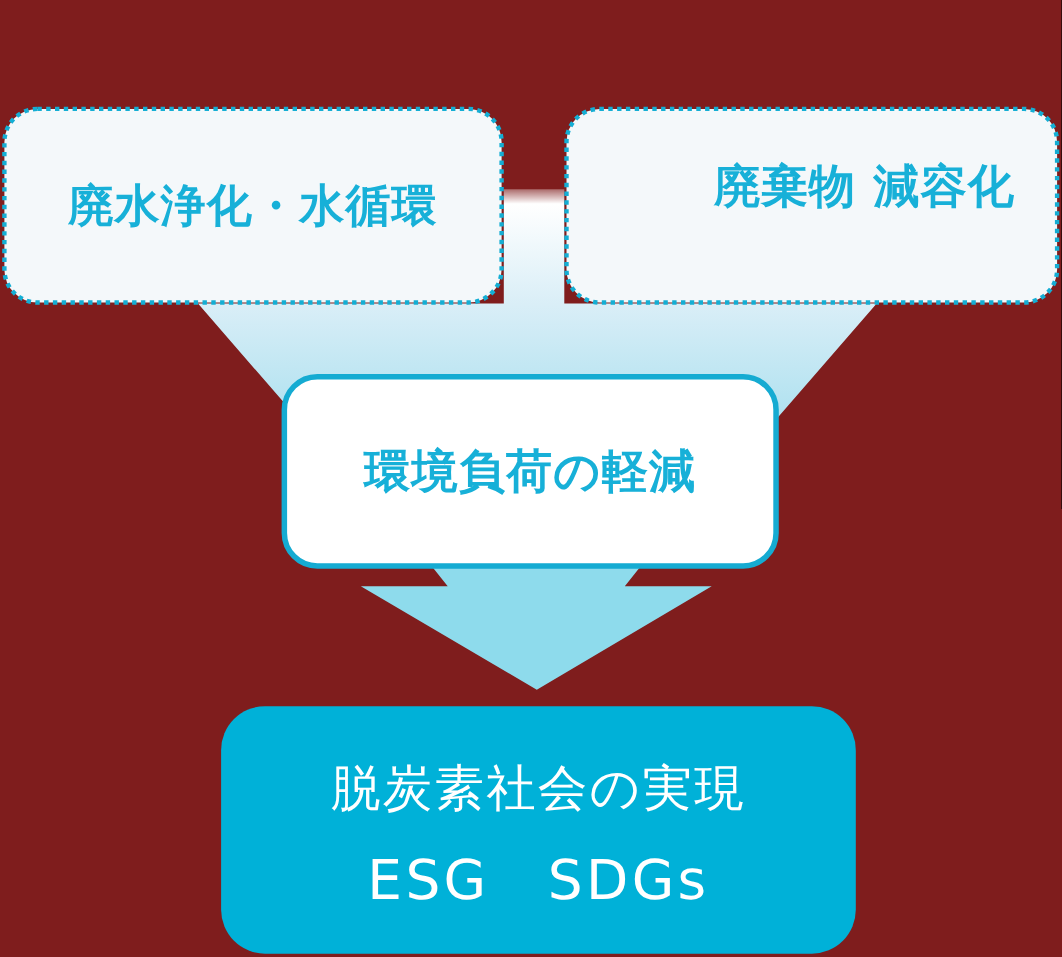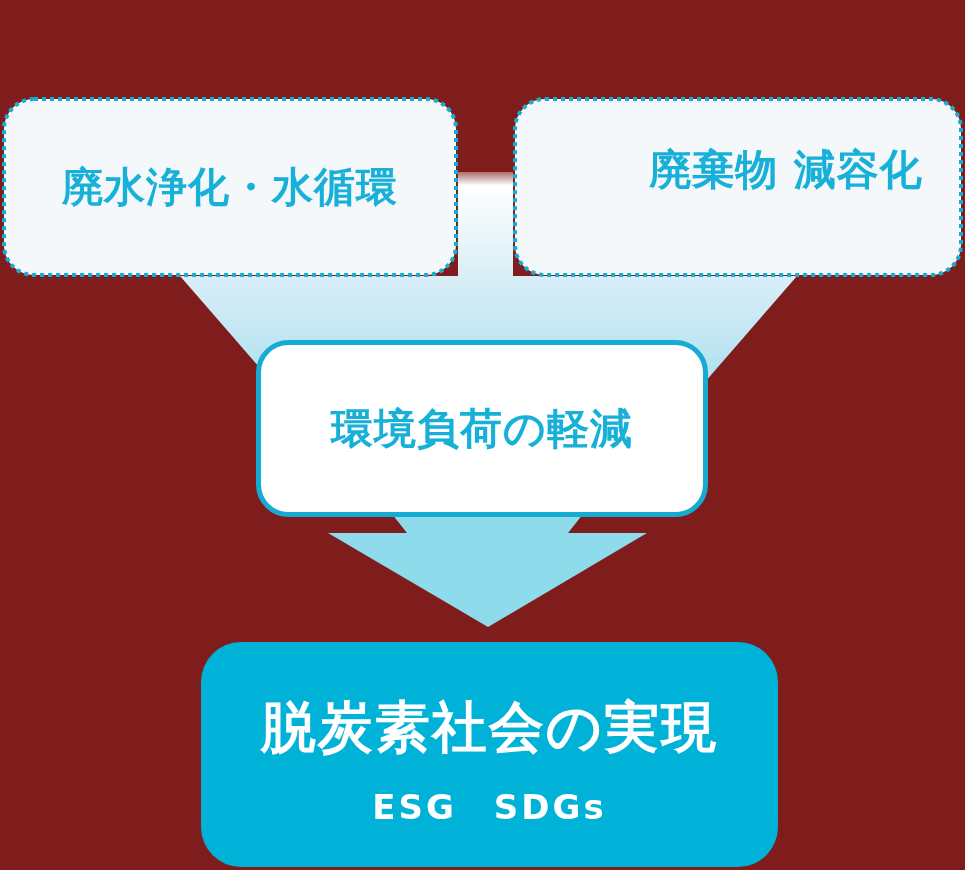--- a/index.html
+++ b/index.html
@@ -31,22 +31,22 @@
   }
   .label-top-left   { left: 2px;   top: 97px;  width: 456px; height: 180px; font-size: 41px; }
   .label-top-right  { left: 513px; top: 80px;  width: 450px; height: 180px; font-size: 42px; margin-left: 48px; }
   .label-middle     { left: 256px; top: 340px; width: 452px; height: 177px; font-size: 42px; }
   .label-bottom {
     left: 201px; top: 642px; width: 577px; height: 225px;
     flex-direction: column;
     gap: 20px;
     color: #ffffff;
   }
-  .label-bottom .line1 { font-size: 55px; font-weight: 700; letter-spacing: 2px; margin-top: 12px; }
-  .label-bottom .line2 { font-size: 34px; font-weight: 700; letter-spacing: 3px; }
+  .label-bottom .line1 { font-size: 45px; font-weight: 400; letter-spacing: 2px; margin-top: 12px; }
+  .label-bottom .line2 { font-size: 50px; font-weight: 400; letter-spacing: 3px; }
 </style>
 </head>
 <body>
 
 <div class="stage">
 
   <svg class="shapes" width="965" height="870" viewBox="0 0 965 870">
     <defs>
       <linearGradient id="flowGrad" gradientUnits="userSpaceOnUse" x1="0" y1="165" x2="0" y2="390">
         <stop offset="0" stop-color="#ffffff" stop-opacity="0"></stop>

